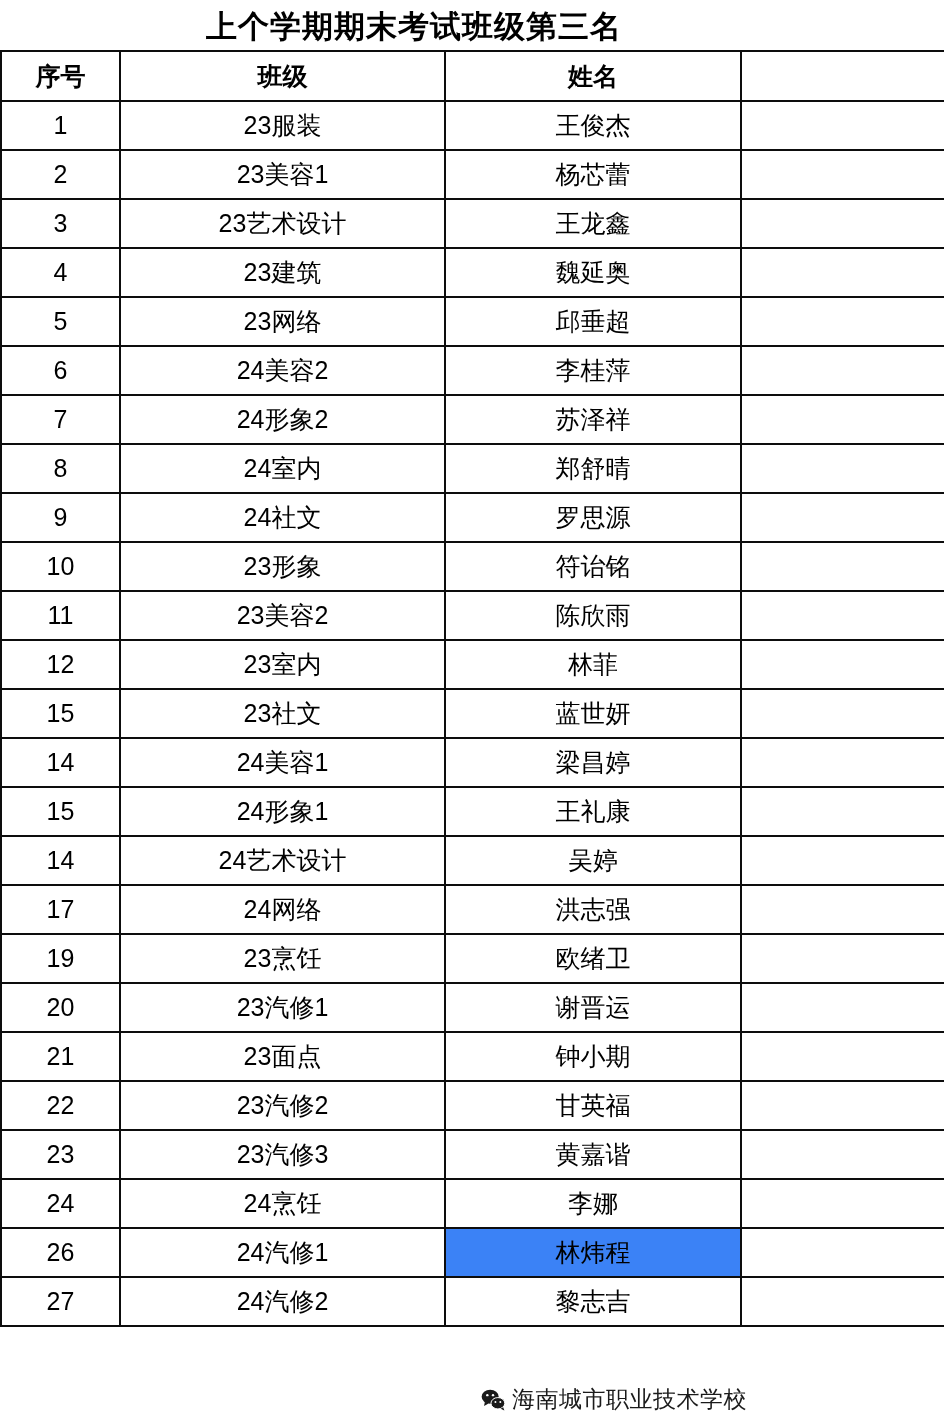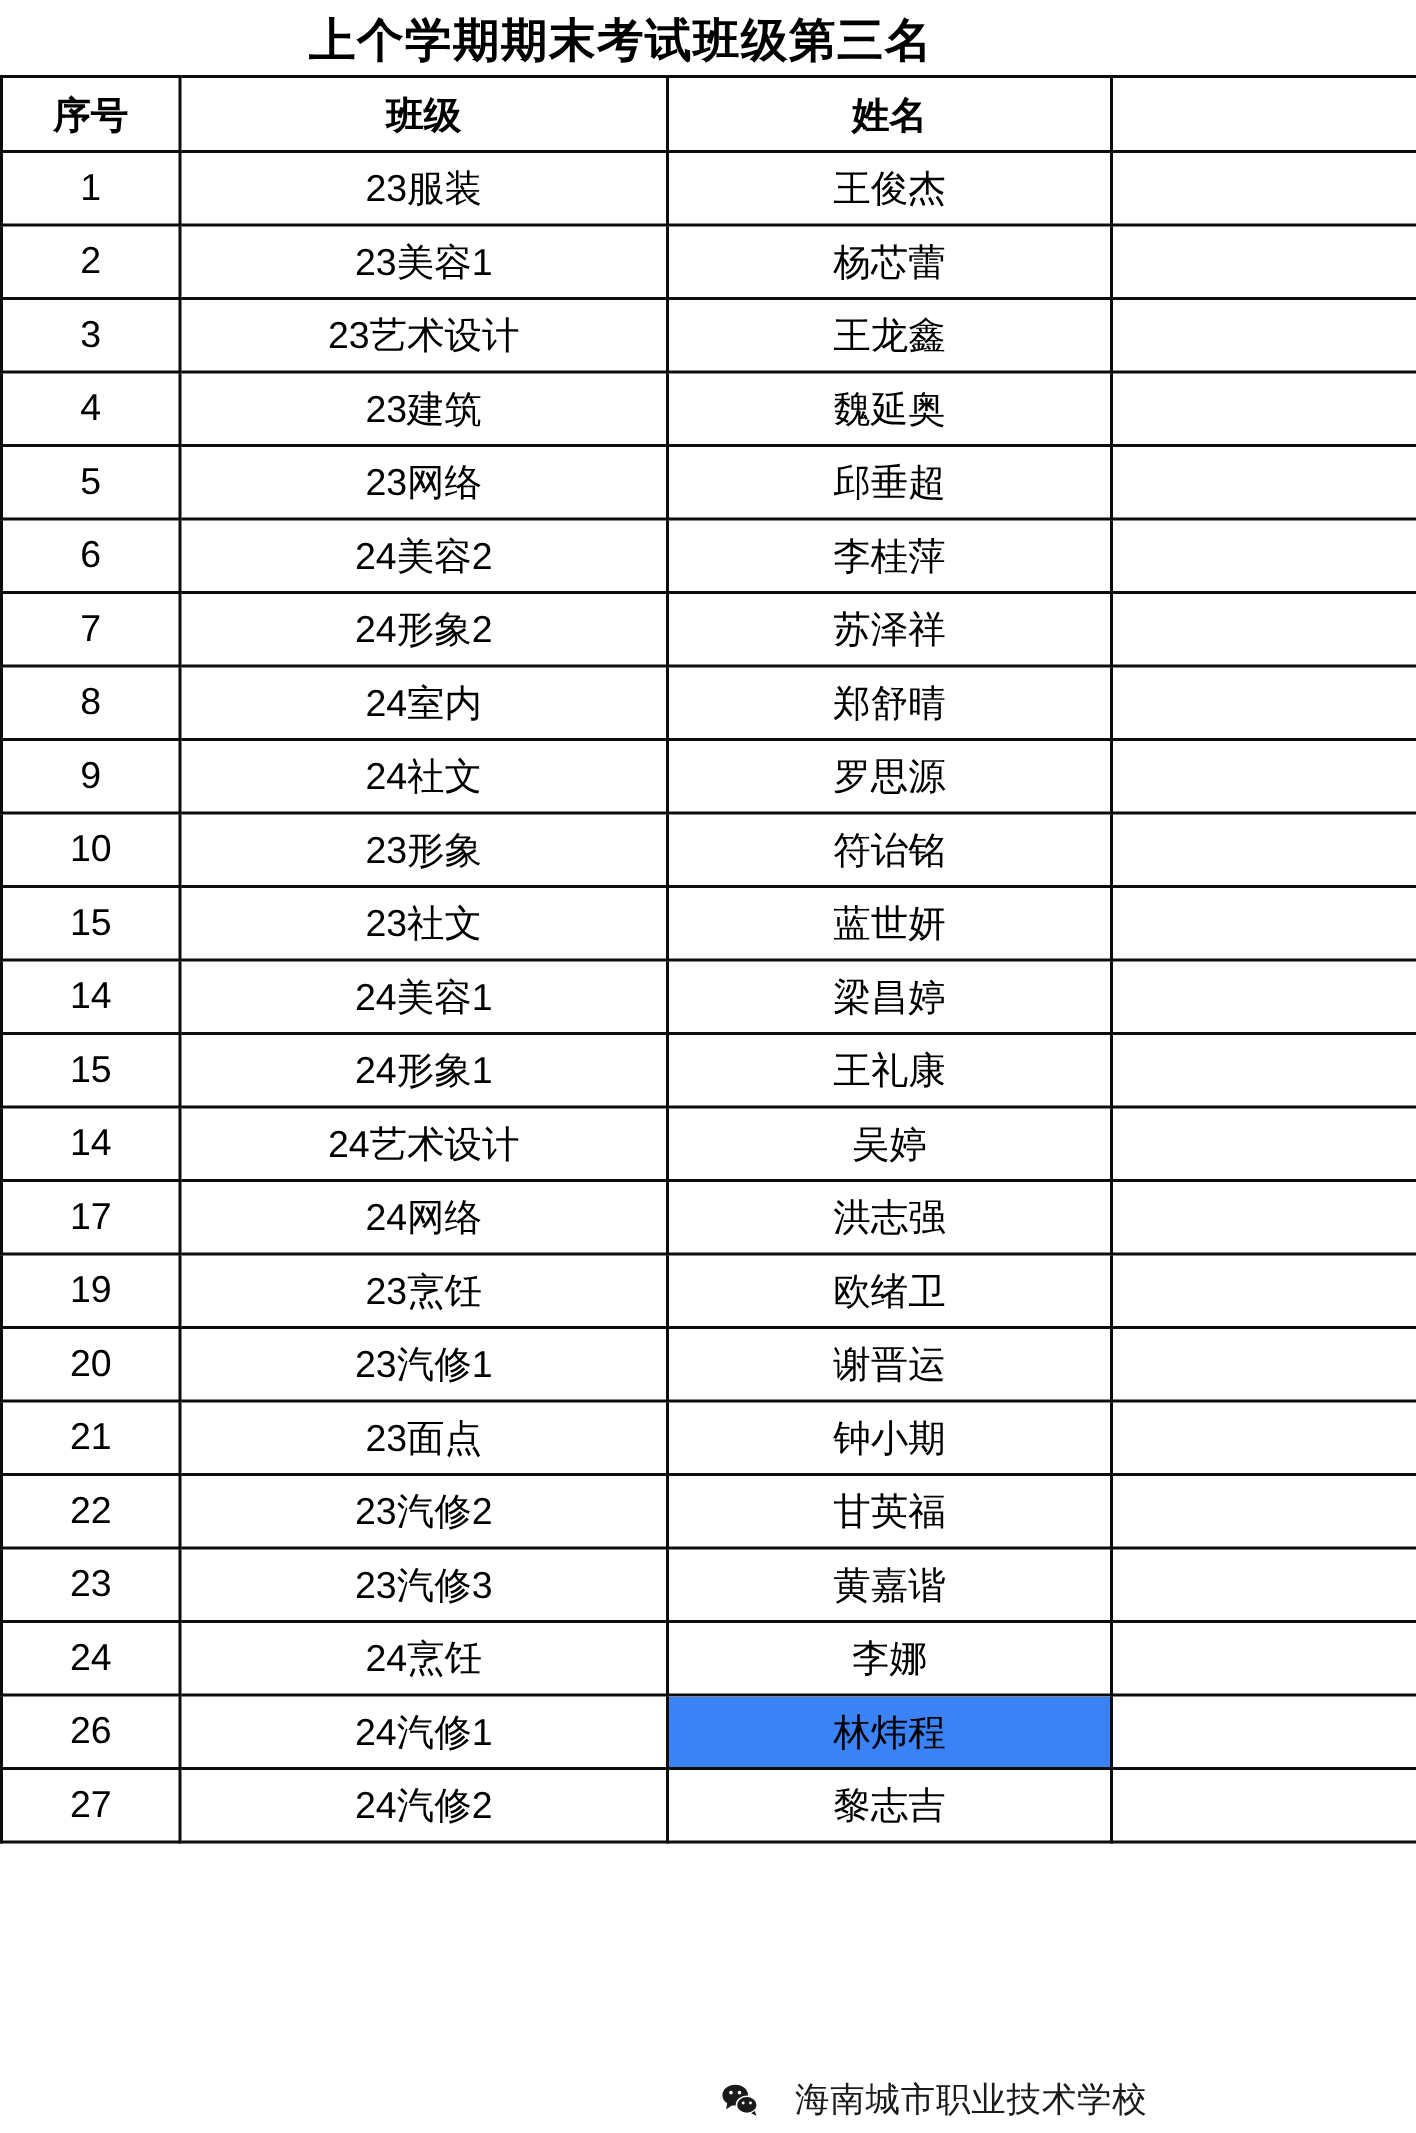--- a/index.html
+++ b/index.html
@@ -69,21 +69,21 @@
   tr.highlight td.nm {
     background: #3b82f6;
   }
 
   .watermark {
     position: absolute;
     left: 474px;
     top: 1382px;
     display: flex;
     align-items: center;
-    gap: 24px;
+    gap: 6px;
     font-size: 23px;
     color: #1a1a1a;
     background: rgba(255,255,255,0.82);
     padding: 2px 6px;
     pointer-events: none;
   }
   .wechat-icon {
     width: 26px;
     height: 26px;
     display: inline-block;
@@ -171,20 +171,32 @@
           <td class="nm">罗思源</td>
           <td class="blank"></td>
         </tr>
         <tr>
           <td class="idx">10</td>
           <td class="cls">23形象</td>
           <td class="nm">符诒铭</td>
           <td class="blank"></td>
         </tr>
         <tr>
+          <td class="idx">11</td>
+          <td class="cls">23美容2</td>
+          <td class="nm">陈欣雨</td>
+          <td class="blank"></td>
+        </tr>
+        <tr>
+          <td class="idx">12</td>
+          <td class="cls">23室内</td>
+          <td class="nm">林菲</td>
+          <td class="blank"></td>
+        </tr>
+        <tr>
           <td class="idx">15</td>
           <td class="cls">23社文</td>
           <td class="nm">蓝世妍</td>
           <td class="blank"></td>
         </tr>
         <tr>
           <td class="idx">14</td>
           <td class="cls">24美容1</td>
           <td class="nm">梁昌婷</td>
           <td class="blank"></td>

